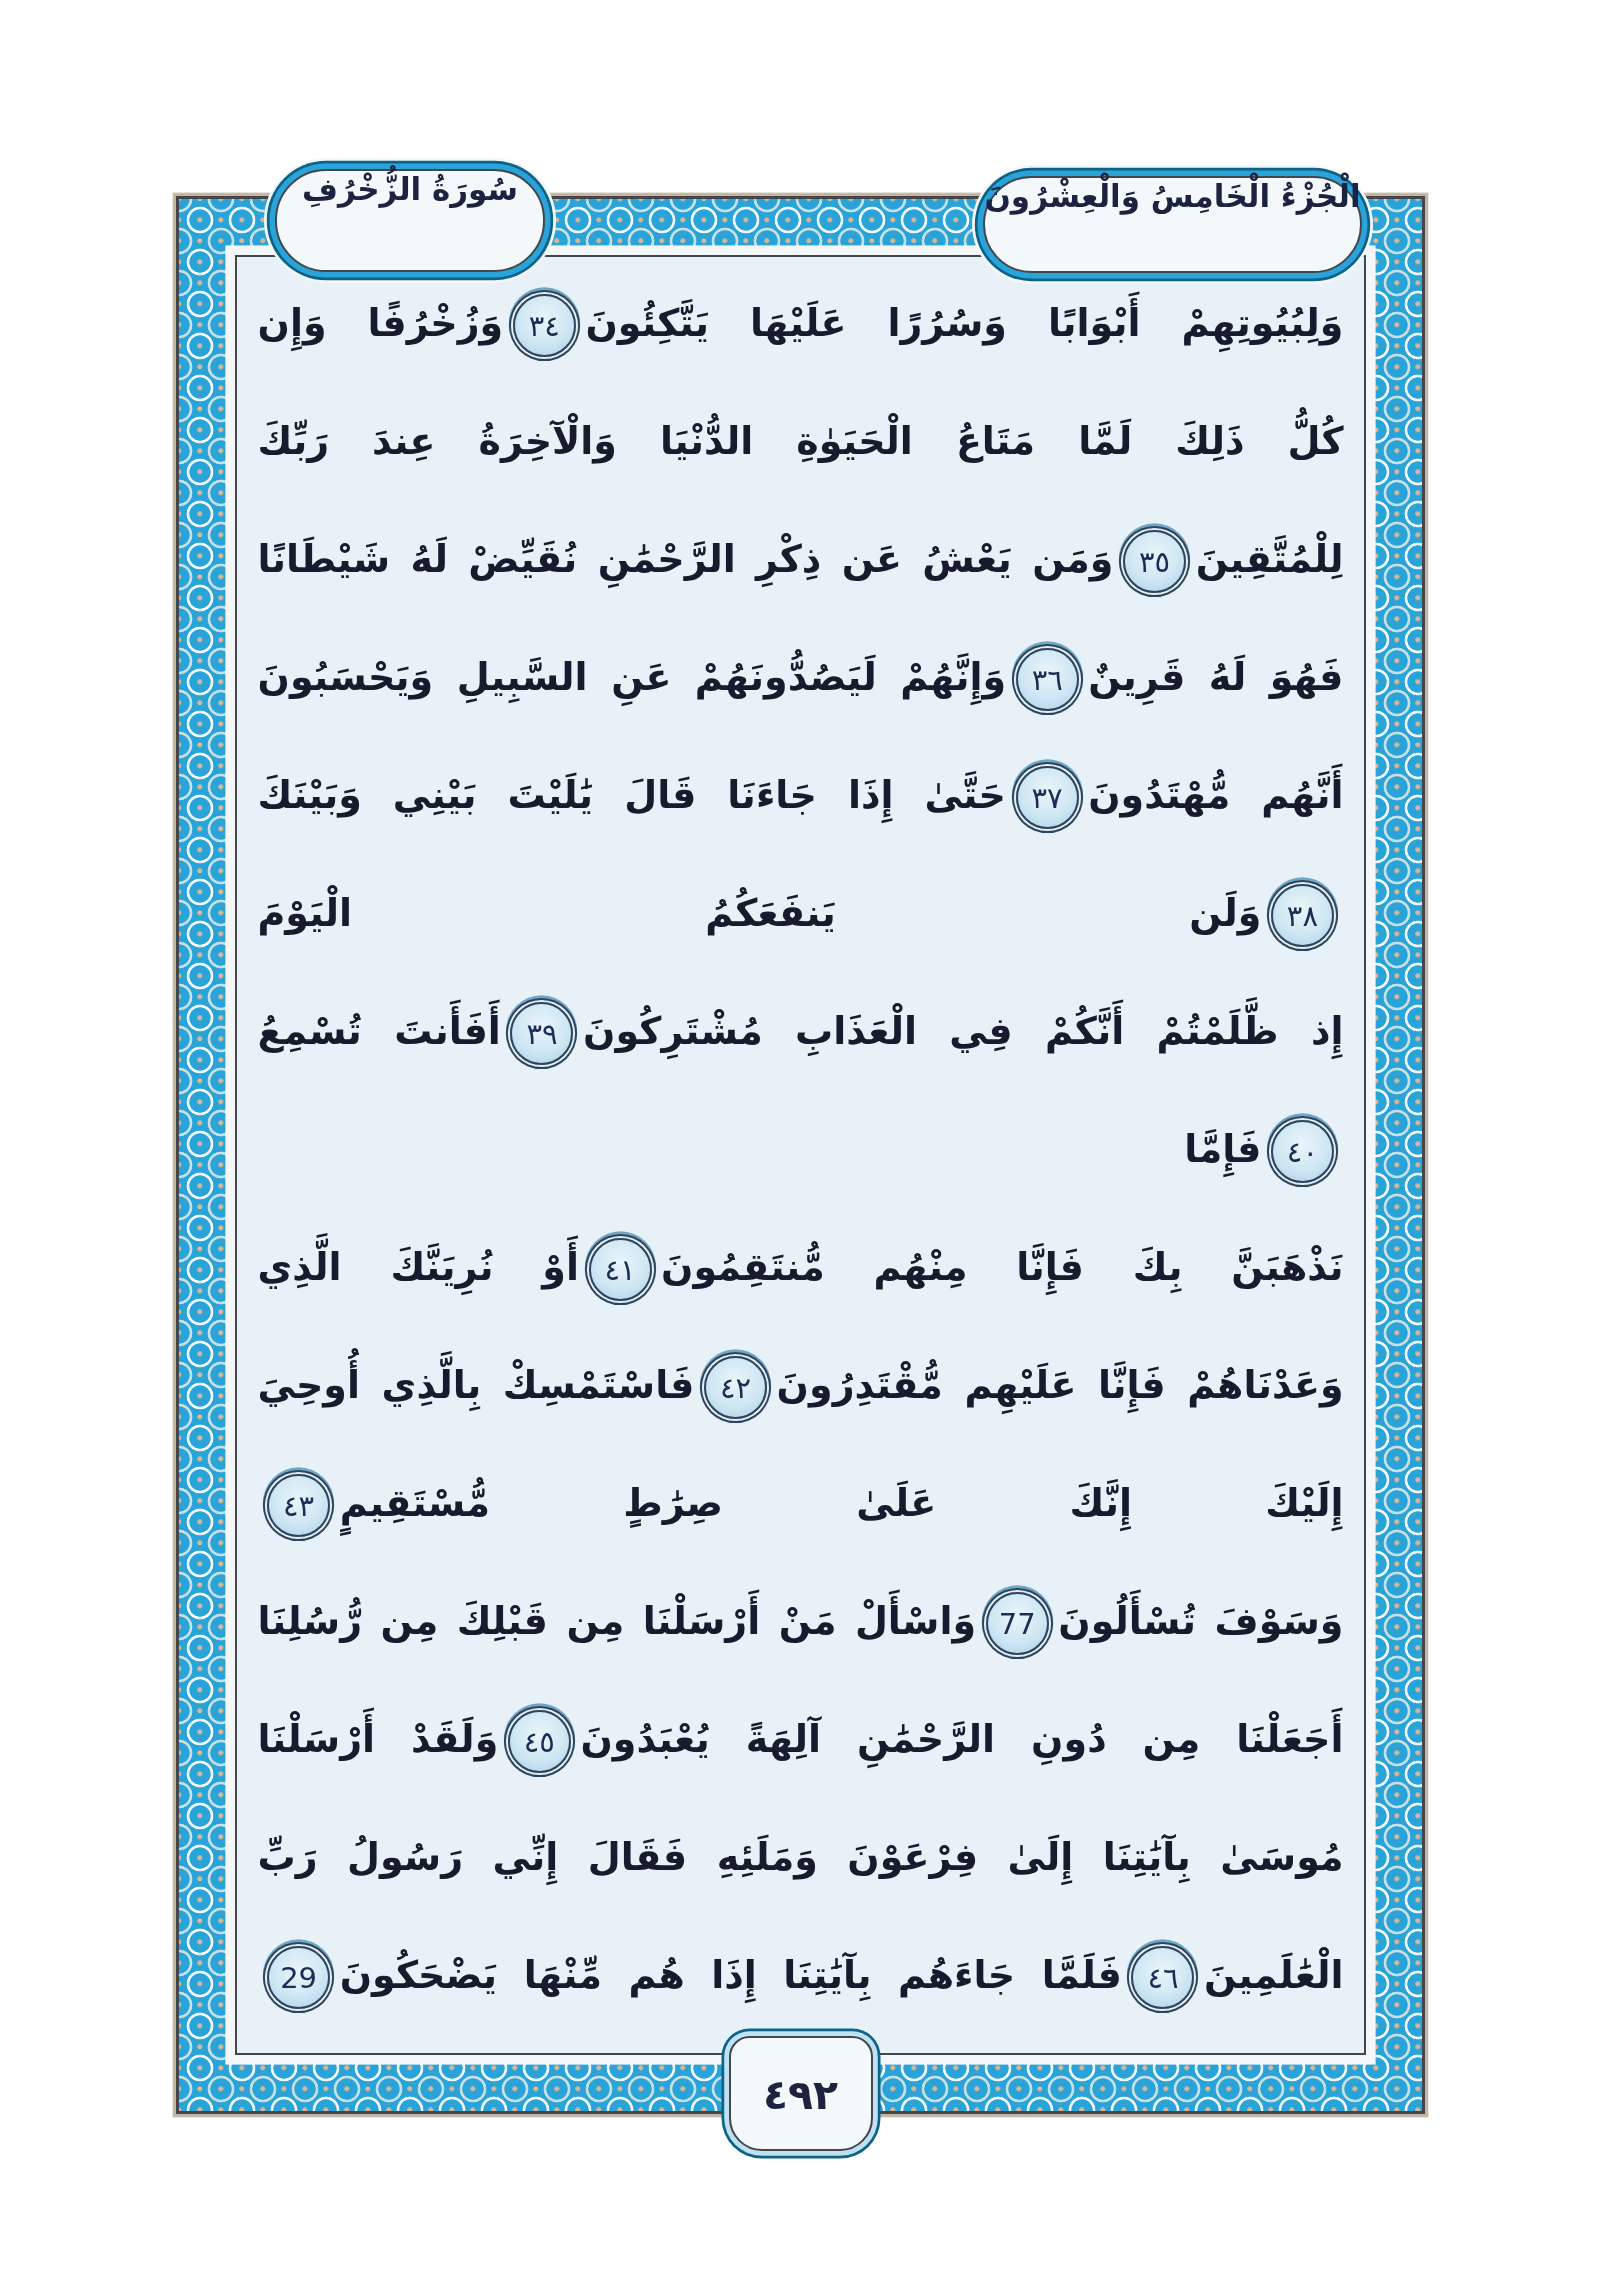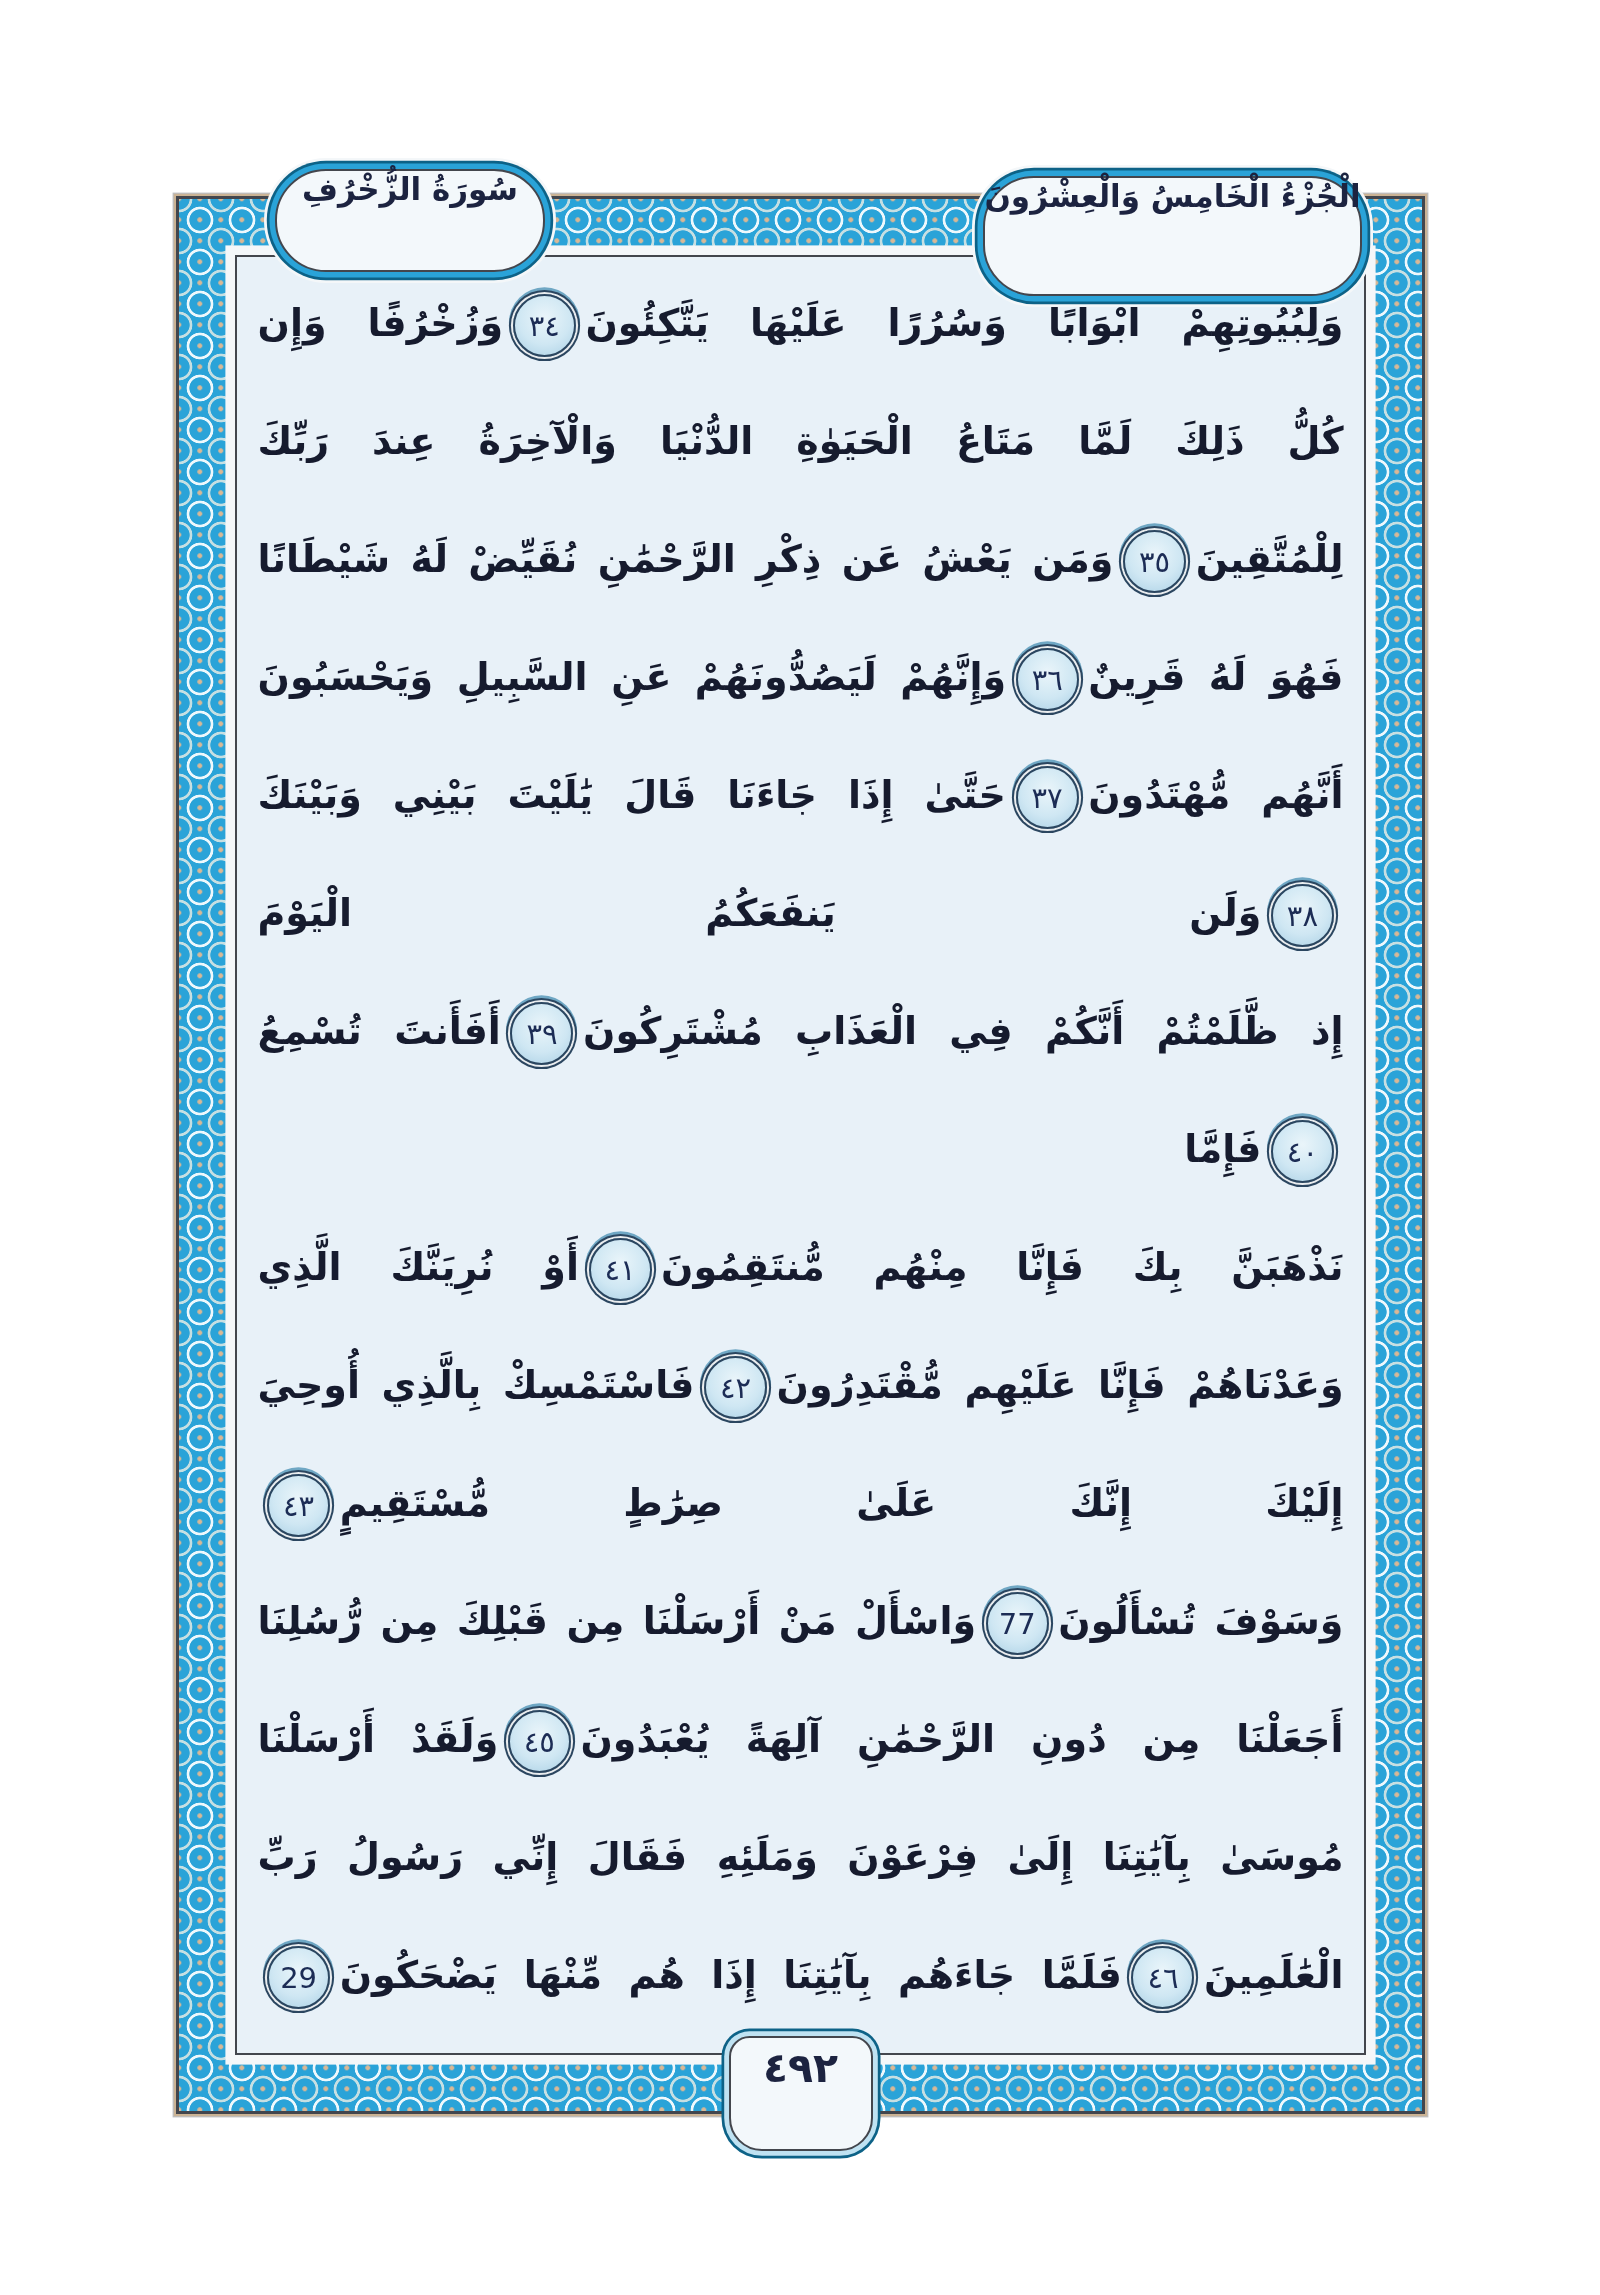--- a/index.html
+++ b/index.html
@@ -75,41 +75,41 @@
   .cartouche{
     position:absolute;
     background:#f3f8fb;
     border:2.7px solid var(--frame-line);
     border-radius:51px;
     box-shadow:0 0 0 5.5px var(--border-blue), 0 0 0 8.2px var(--teal-ring), 0 0 0 11px var(--white-trim);
     display:flex;align-items:flex-start;justify-content:center;
     z-index:5;
   }
   .surah-cartouche{left:96px;top:-30px;width:270px;height:103px;}
-  .juz-cartouche{left:804px;top:-23px;width:379px;height:120px;}
+  .juz-cartouche{left:804px;top:-23px;width:379px;height:97px;}
   .cartouche .title{
     direction:rtl;
     font-size:31px;font-weight:bold;color:#1c2340;
     white-space:nowrap;
   }
   
   .page-tab{
     position:absolute;left:50%;bottom:-40px;transform:translateX(-50%);
     width:144px;height:115px;
     background:#f3f8fb;
     border:2.7px solid var(--frame-line);
     border-radius:20.5px 20.5px 33px 33px;
     box-shadow:0 0 0 4.8px #bfe2f2, 0 0 0 7.5px var(--teal-ring);
     display:flex;align-items:center;justify-content:flex-start;
     flex-direction:column;
     z-index:6;
   }
   .page-number{
     font-size:41px;font-weight:bold;color:#1c2340;
-    margin-top:10px;line-height:1;
+    margin-top:37px;line-height:1;
   }
 </style>
 </head>
 <body>
 
 <div class="frame">
 
   <div class="cartouche surah-cartouche">
     <div class="title">سُورَةُ الزُّخْرُفِ</div>
   </div>

